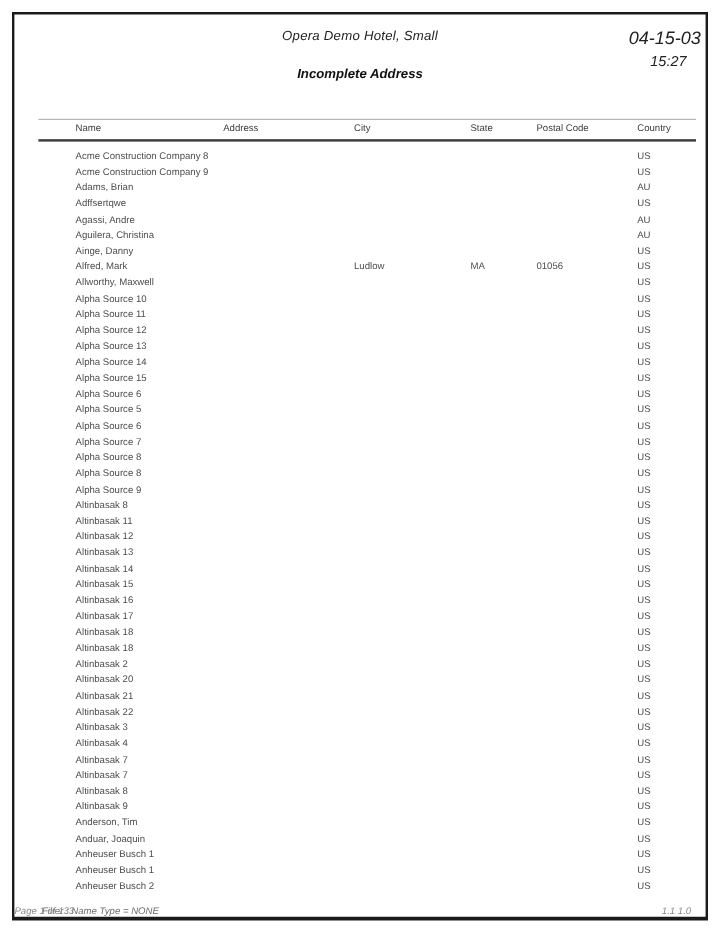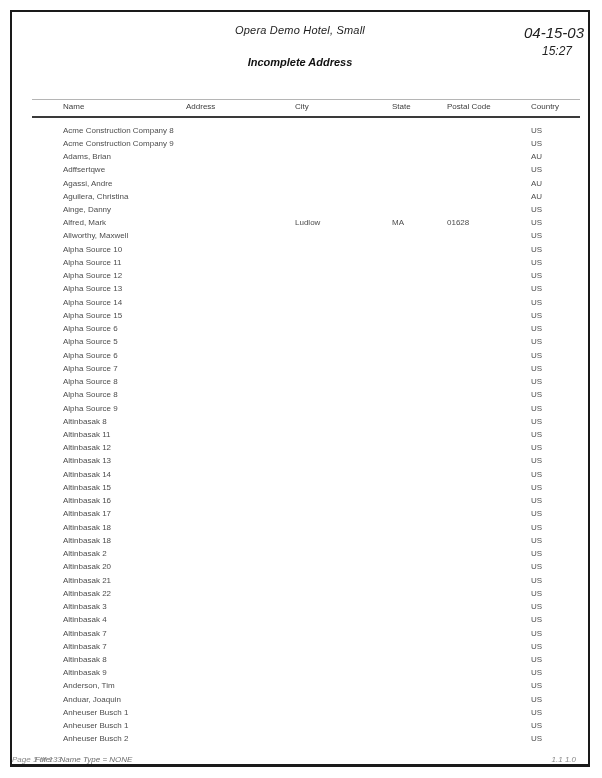--- a/index.html
+++ b/index.html
@@ -73,21 +73,21 @@
         <span class="col-country">AU</span>
       </div>
       <div class="trow">
         <span class="col-name">Ainge, Danny</span>
         <span class="col-country">US</span>
       </div>
       <div class="trow">
         <span class="col-name">Alfred, Mark</span>
         <span class="col-city">Ludlow</span>
         <span class="col-state">MA</span>
-        <span class="col-postal">01628</span>
+        <span class="col-postal">01056</span>
         <span class="col-country">US</span>
       </div>
       <div class="trow">
         <span class="col-name">Allworthy, Maxwell</span>
         <span class="col-country">US</span>
       </div>
       <div class="trow">
         <span class="col-name">Alpha Source 10</span>
         <span class="col-country">US</span>
       </div>

